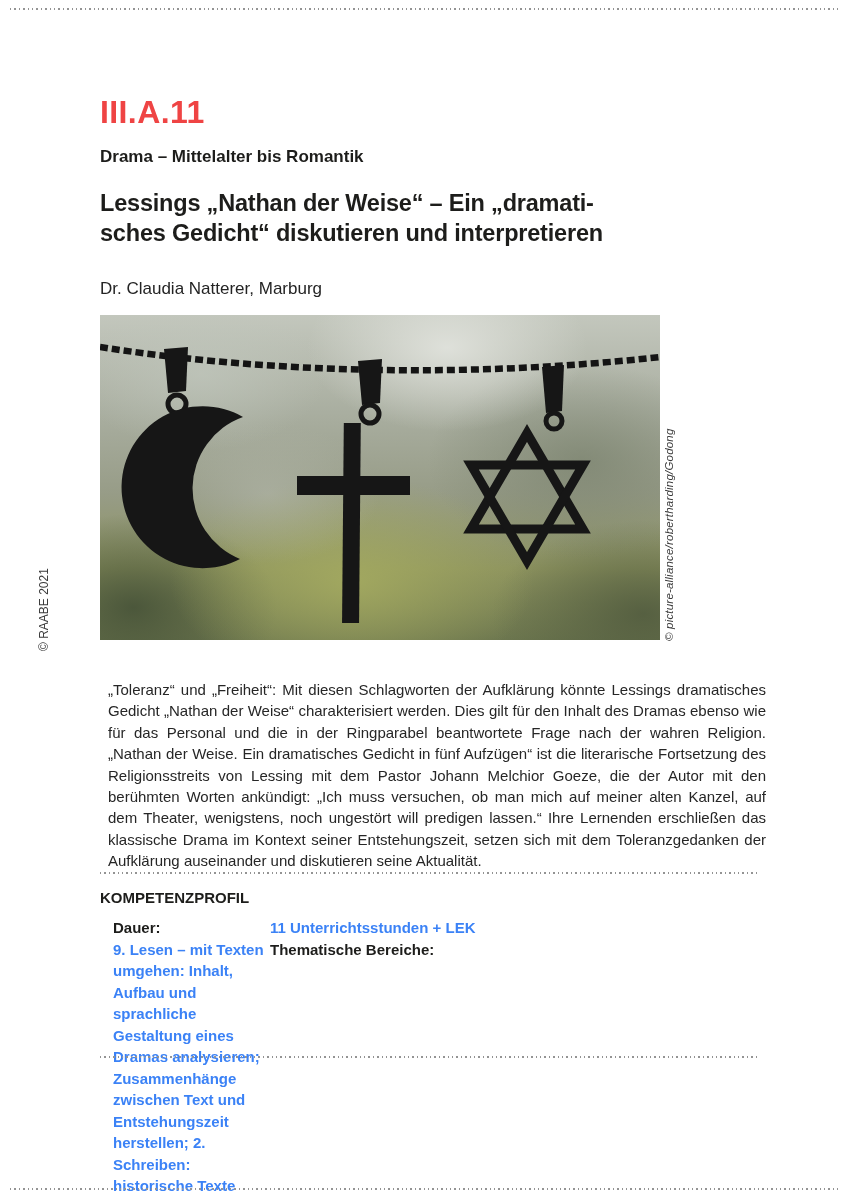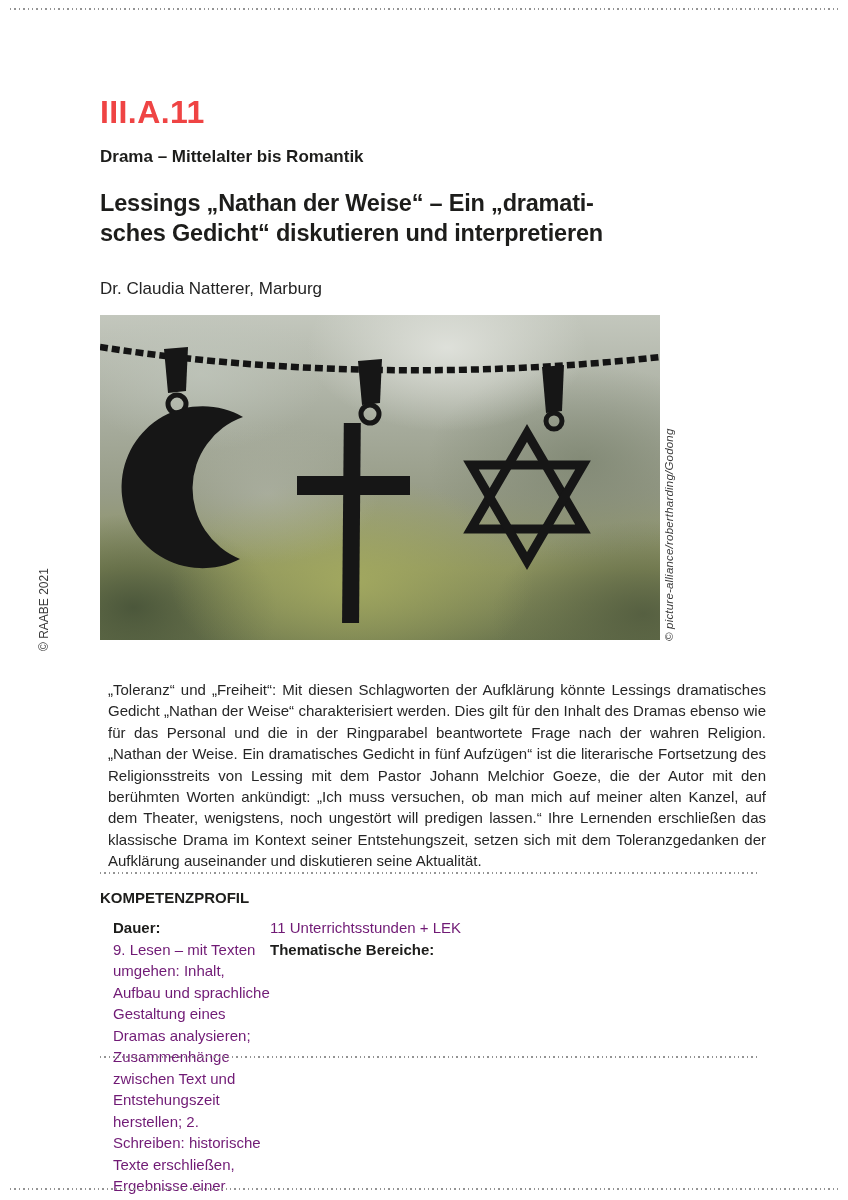--- a/index.html
+++ b/index.html
@@ -36,21 +36,21 @@
   .intro{position:absolute;left:108px;top:652px;width:658px;font-size:15px;line-height:21.4px;
     text-align:justify;color:#262626;margin-top:27px;}
 
   .kp{position:absolute;left:100px;top:872px;width:658px;}
   .kp .dotline{position:absolute;left:0;right:0;}
   .kp-top{top:0;}
   .kp-bottom{top:184px;}
   .kp-head{margin:17px 0 0 0;font-size:15px;font-weight:bold;color:#1d1d1b;}
   .kp-table{display:grid;grid-template-columns:157px 1fr;margin:11px 0 0 13px;font-size:15px;line-height:21.5px;}
   .kp-label{font-weight:bold;color:#1d1d1b;white-space:nowrap;}
-  .kp-value{color:#701a75;}
+  .kp-value{color:#3b82f6;font-weight:bold;}
 </style>
 </head>
 <body>
 
 <div class="page">
 
   <div class="dotline page-border-top"></div>
 
   <div class="code">III.A.11</div>
   <div class="series">Drama – Mittelalter bis Romantik</div>

